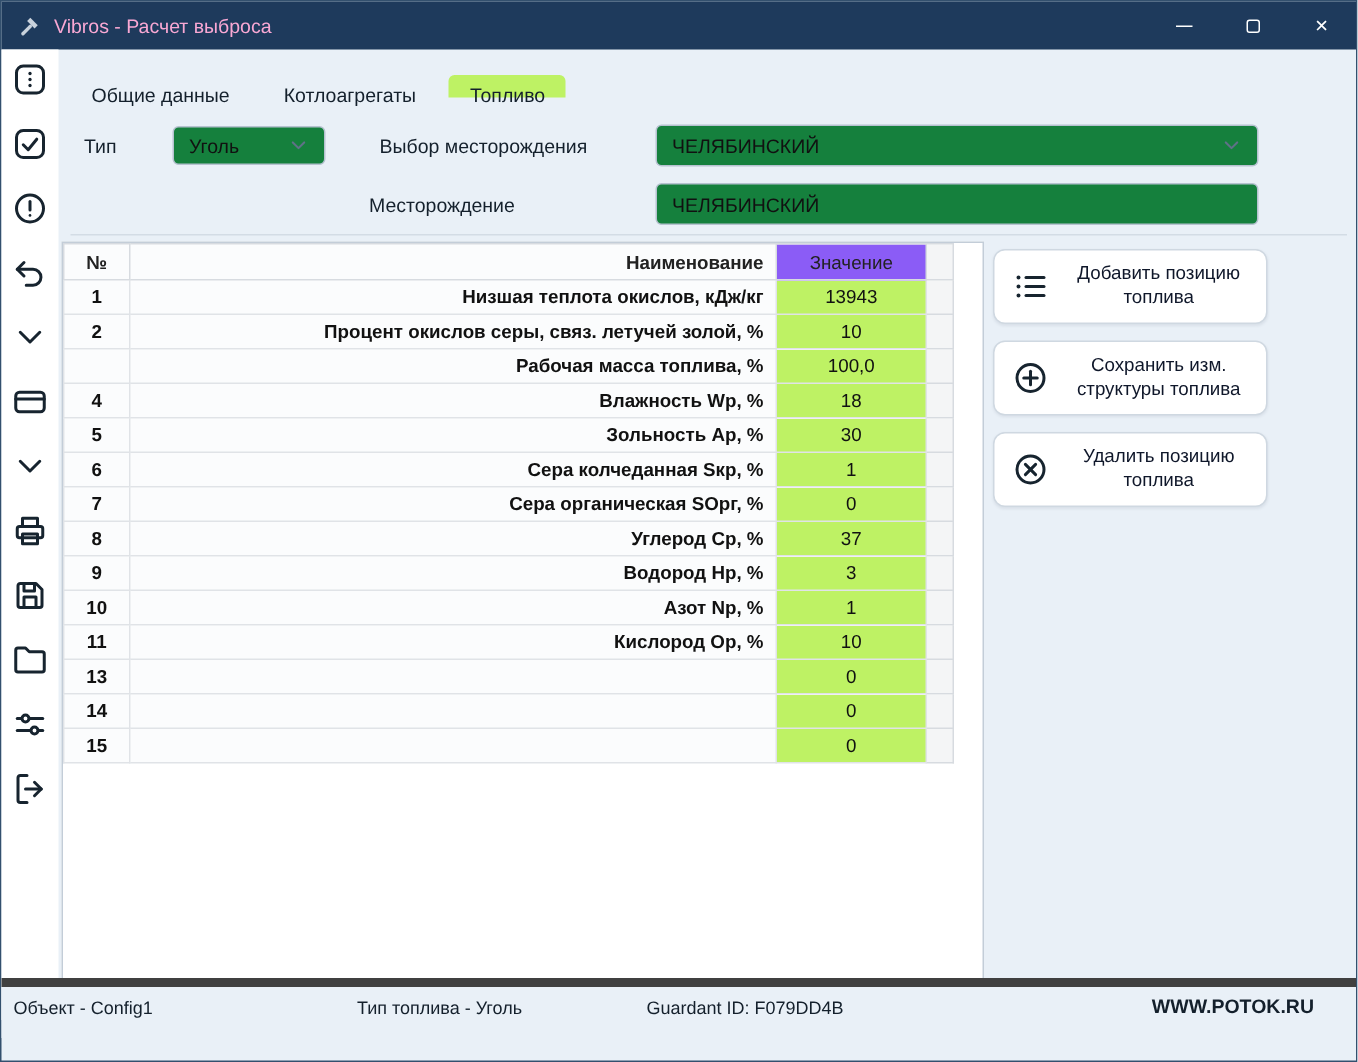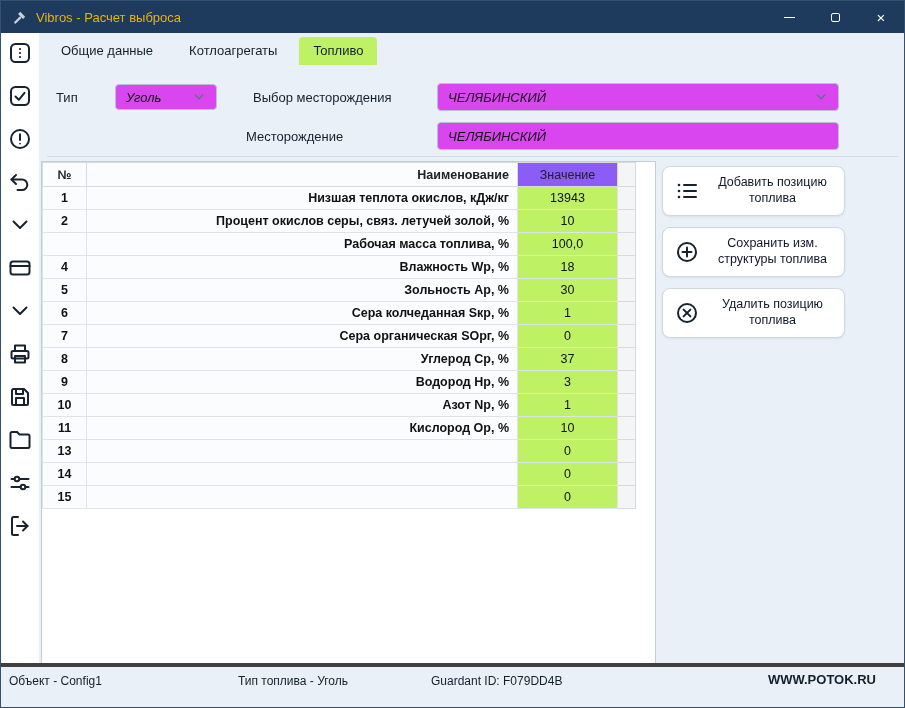--- a/index.html
+++ b/index.html
@@ -9,43 +9,43 @@
     background:#e9f0f7;
     position:relative;
     overflow:hidden;
     color:#111;
   }
   .window { position:absolute; inset:0; border:1px solid #33506e; }
 
   
   .titlebar { position:absolute; left:0; top:0; right:0; height:32px; background:#1e3a5c; display:flex; align-items:center; color:#fff; }
   .app-icon { width:17px; height:17px; margin-left:10px; flex:0 0 auto; }
-  .title-text { font-size:13px; margin-left:8px; color:#eab308; }
+  .title-text { font-size:13px; margin-left:8px; color:#f9a8d4; }
   .win-controls { margin-left:auto; display:flex; height:100%; }
   .win-btn { width:46px; height:100%; display:flex; align-items:center; justify-content:center; color:#fff; cursor:default; }
   .min-glyph { width:11px; height:1px; background:#fff; }
   .max-glyph { width:9px; height:9px; border:1px solid #fff; border-radius:2px; }
   .close-glyph { font-size:15px; line-height:1; }
 
   
   .tabbar { position:absolute; left:46px; top:36px; height:28px; display:flex; gap:8px; }
-  .tab { padding:6px 14px; font-size:13px; color:#14202c; border-radius:4px 4px 0 0; white-space:nowrap; }
+  .tab { padding:6px 14px; font-size:13px; color:#14202c; border-radius:4px 4px 0 0; white-space:nowrap;margin-top:13px; }
   .tab.active { background:#bef264; }
 
   
   .sidebar { position:absolute; left:0; top:32px; width:38px; bottom:27px; background:#ffffff; display:flex; flex-direction:column; align-items:center; padding-top:8px; gap:19px; }
   .side-btn { width:24px; height:24px; color:#17242f; }
   .side-btn svg { width:24px; height:24px; display:block; }
 
   
   .lbl { position:absolute; font-size:13px; color:#14202c; }
   .lbl-type { left:55px; top:89px; }
   .lbl-deposit-select { left:252px; top:89px; }
   .lbl-deposit { left:245px; top:128px; }
-  .field { background:#d946ef; border:1px solid #b6c2d0; border-radius:4px; display:flex; align-items:center; padding:0 10px; font-size:13px; color:#111;font-style:italic; }
+  .field { background:#15803d; border:1px solid #b6c2d0; border-radius:4px; display:flex; align-items:center; padding:0 10px; font-size:13px; color:#111; }
   .select-type { position:absolute; left:114px; top:83px; width:102px; height:26px; }
   .combo-deposit { position:absolute; left:436px; top:82px; width:402px; height:28px; }
   .input-deposit { position:absolute; left:436px; top:121px; width:402px; height:28px; font-family:inherit; outline:none; }
   .chev { margin-left:auto; width:14px; height:14px; color:#5f7188; flex:0 0 auto; }
   .separator { position:absolute; left:46px; top:155px; width:851px; height:1px; background:#d3dce5; }
 
   
   .table-wrap { position:absolute; left:40px; top:160px; width:615px; height:520px; background:#fff; border:1px solid #c3cdd8; overflow:hidden; }
   table { border-collapse:collapse; font-size:12.5px; table-layout:fixed; }
   th { background:#8b5cf6; border:1px solid #d7dbe0; font-weight:400; height:24px; padding:0 4px; color:#222; }
@@ -55,21 +55,21 @@
   .c-val  { width:100px; text-align:center; }
   .c-fill { width:18px; background:#f4f5f6; border:1px solid #d7dbe0; }
 
   
   .action-panel { position:absolute; left:661px; top:165px; width:183px; display:flex; flex-direction:column; gap:11px; }
   .action-btn { height:50px; background:#fff; border:1px solid #cfd8e1; border-radius:8px; display:flex; align-items:center; padding:0 8px 0 12px; gap:10px; font-family:inherit; font-size:12.5px; color:#0f172a; box-shadow:0 1px 2px rgba(20,40,60,.08); cursor:default; }
   .action-btn svg { width:24px; height:24px; flex:0 0 auto; color:#17242f; }
   .action-label { flex:1; line-height:1.25; text-align:center; }
 
   
-  .statusbar { position:absolute; left:0; right:0; bottom:4px; height:40px; background:#e9f0f7; border-top:4px solid #404040; font-size:12px; color:#14202c; }
+  .statusbar { position:absolute; left:0; right:0; bottom:15px; height:40px; background:#e9f0f7; border-top:6px solid #404040; font-size:12px; color:#14202c; }
   .status-object   { position:absolute; left:8px;  top:7px; }
   .status-fuel     { position:absolute; left:237px; top:7px; }
   .status-guardant { position:absolute; left:430px; top:7px; }
   .status-site     { position:absolute; right:28px; top:5px; font-weight:700; font-size:13px; }
 </style>
 </head>
 <body>
 
 <div class="window">
 

